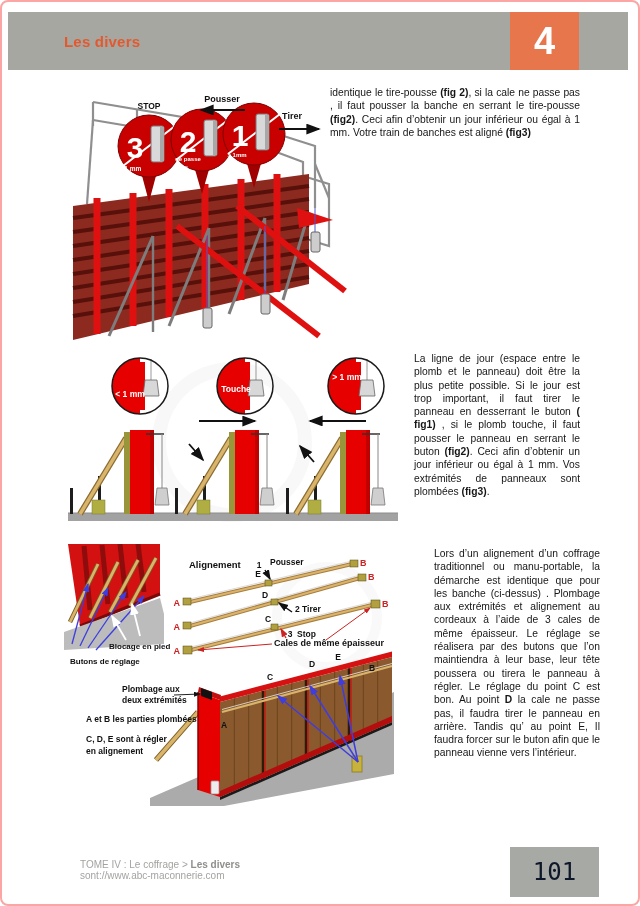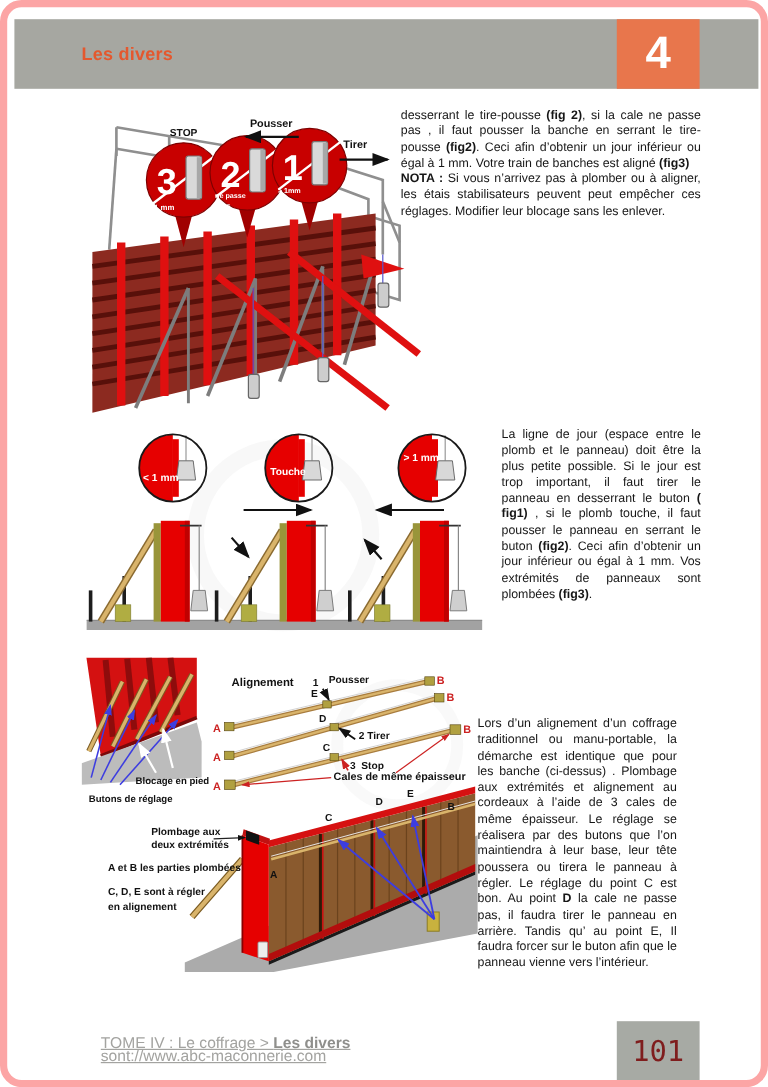--- a/index.html
+++ b/index.html
@@ -1,45 +1,45 @@
 <!DOCTYPE html>
 <html><head>
 <meta charset="utf-8">
 <style>
   * { margin:0; padding:0; box-sizing:border-box; }
   html,body { background:#ffffff; font-family:"Liberation Sans", sans-serif; }
   .page { position:relative; width:640px; height:906px; background:#fff;
-          border:6px solid #fca5a5; border-radius:18px; overflow:hidden; }
+          border:2px solid #fca5a5; border-radius:8px; overflow:hidden; }
 
   
   .header-bar { position:absolute; left:6px; top:10px; width:620px; height:58px; background:#a6a7a1; }
   .header-title { position:absolute; left:56px; top:0; height:58px; display:flex; align-items:center;
                   font-weight:bold; font-size:15px; color:#e4582e; letter-spacing:.2px; }
   .chapter-box { position:absolute; left:502px; top:0; width:69px; height:58px; background:#e8764c;
                  color:#fff; font-size:38px; font-weight:bold; display:flex; align-items:center; justify-content:center; }
 
   
   .tb { position:absolute; font-size:10.3px; line-height:13.3px; color:#161616; text-align:justify; }
   .tb .b { font-weight:bold; }
   #text1 { left:328px; top:84px;  width:250px; }
   #text2 { left:412px; top:350px; width:166px; }
-  #text3 { left:392px; top:545px; width:166px;margin-top:46px; }
+  #text3 { left:432px; top:545px; width:166px; }
 
   
   .fig { position:absolute; }
   #fig1 { left:55px; top:84px; }
   #fig2 { left:66px; top:348px; }
   #fig3 { left:62px; top:542px; }
   svg text { font-family:"Liberation Sans", sans-serif; }
 
   
-  .footer-text { position:absolute; left:78px; top:857px; font-size:13px; color:#a3a3a0; line-height:11px;text-decoration:underline; }
+  .footer-text { position:absolute; left:78px; top:857px; font-size:10px; color:#a3a3a0; line-height:11px; }
   .footer-text .b { font-weight:bold; color:#8f8f8c; }
-  .page-box { position:absolute; left:508px; top:845px; width:69px; height:50px; background:#a7aaa4;
-              color:#7f1d1d; font-size:24px; font-family:"DejaVu Sans Mono", monospace;
+  .page-box { position:absolute; left:508px; top:845px; width:89px; height:50px; background:#a7aaa4;
+              color:#0f172a; font-size:24px; font-family:"DejaVu Sans Mono", monospace;
               display:flex; align-items:center; justify-content:center; }
 
   .watermark { position:absolute; left:150px; top:360px; width:160px; height:160px; border-radius:50%;
                border:14px solid rgba(160,160,160,0.07); pointer-events:none; }
   .watermark2 { position:absolute; left:270px; top:560px; width:110px; height:110px; border-radius:50%;
                border:10px solid rgba(160,160,160,0.06); pointer-events:none; }
 </style>
 </head>
 <body>
 
@@ -387,22 +387,21 @@
       <line x1="110" y1="151" x2="136" y2="150" stroke="#222" stroke-width="1" marker-end="url(#m3b)"></line>
       <text x="58" y="148" font-size="8.5" font-weight="bold" fill="#111">Plombage aux</text>
       <text x="58" y="159" font-size="8.5" font-weight="bold" fill="#111">deux extrémités</text>
       <text x="22" y="178" font-size="8.5" font-weight="bold" fill="#111">A et B les parties plombées</text>
       <text x="22" y="198" font-size="8.5" font-weight="bold" fill="#111">C, D,  E sont à régler</text>
       <text x="22" y="210" font-size="8.5" font-weight="bold" fill="#111">en alignement</text>
     </g>
   </svg>
 
   <div id="text1" class="tb">
-      <div class="para"><span>desserrant le tire-pousse </span><span class="b">(fig 2)</span><span>, si la cale ne passe pas , il faut pousser la banche en serrant le tire-pousse </span><span class="b">(fig2)</span><span>. Ceci afin d’obtenir un jour inférieur ou égal à 1 mm. Votre train de banches est aligné </span><span class="b">(fig3)</span></div>
-      <div class="para"><span> </span><span class="b">NOTA :</span><span> Si vous n’arrivez pas à plomber ou à aligner, les étais stabilisateurs peuvent peut empêcher ces réglages. Modifier leur blocage sans les enlever.</span></div>
+      <div class="para"><span>identique le tire-pousse </span><span class="b">(fig 2)</span><span>, si la cale ne passe pas , il faut pousser la banche en serrant le tire-pousse </span><span class="b">(fig2)</span><span>. Ceci afin d’obtenir un jour inférieur ou égal à 1 mm. Votre train de banches est aligné </span><span class="b">(fig3)</span></div>
     </div>
   <div id="text2" class="tb">
       <div class="para"><span>La ligne de jour (espace entre le plomb et le panneau) doit être la plus petite possible. Si le jour est trop important, il faut tirer le panneau en desserrant le buton </span><span class="b">( fig1)</span><span> , si le plomb touche, il faut pousser le panneau en serrant le buton </span><span class="b">(fig2)</span><span>. Ceci afin d’obtenir un jour inférieur ou égal à 1 mm. Vos extrémités de panneaux sont plombées </span><span class="b">(fig3)</span><span>.</span></div>
     </div>
   <div id="text3" class="tb">
       <div class="para"><span>Lors d’un alignement d’un coffrage traditionnel ou manu-portable, la démarche est identique que pour les banche (ci-dessus) . Plombage aux extrémités et alignement au cordeaux à l’aide de 3 cales de même épaisseur. Le réglage se réalisera par des butons que l’on maintiendra à leur base, leur tête poussera ou tirera le panneau à régler. Le réglage du point C est bon. Au point </span><span class="b">D</span><span> la cale ne passe pas, il faudra tirer le panneau en arrière. Tandis qu’ au point E, Il faudra forcer sur le buton afin que le panneau vienne vers l’intérieur.</span></div>
     </div>
 
   <div class="footer-text">
     <div><span>TOME IV : Le coffrage &gt; </span><span class="b">Les divers</span></div>

